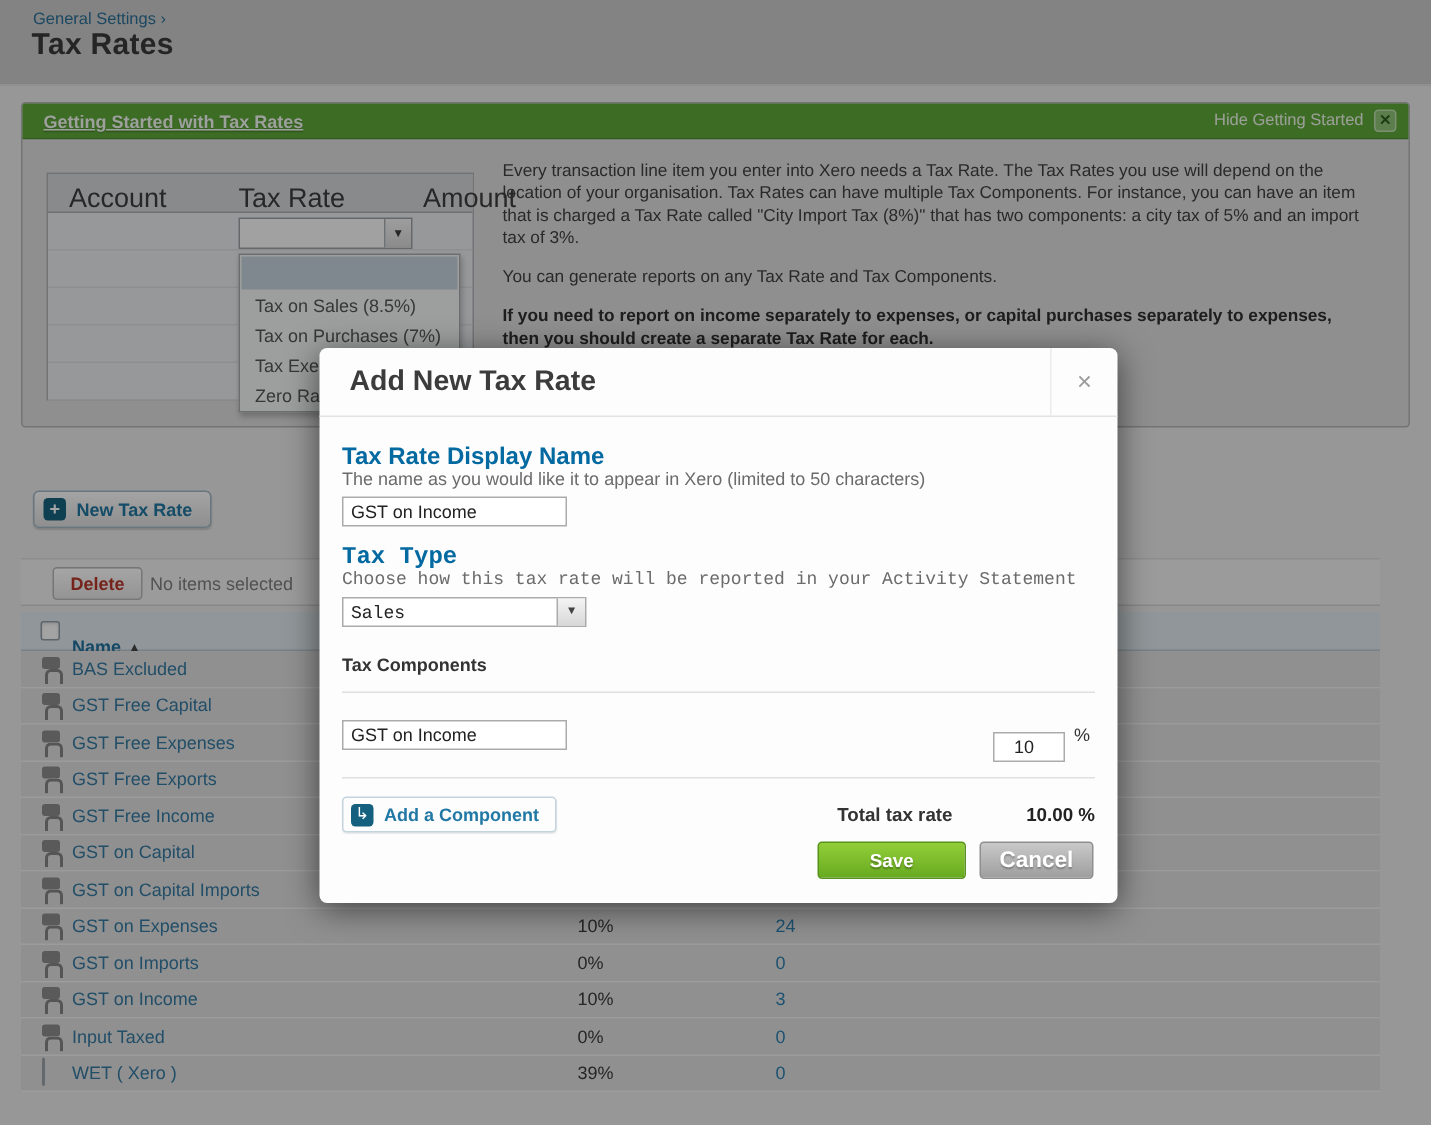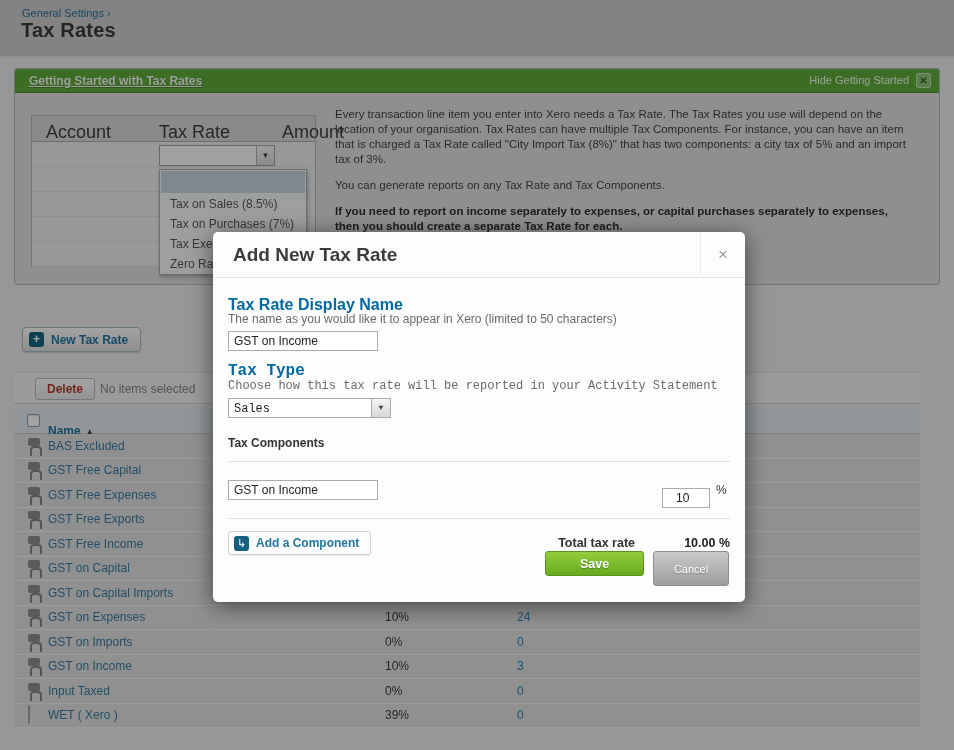--- a/index.html
+++ b/index.html
@@ -88,21 +88,21 @@
   .comp-rate { margin-left:auto; height:20px; width:48px; border:1px solid #ababab; font-family:"Liberation Sans",sans-serif; font-size:12px; padding:0 13px; color:#222; text-align:left;margin-top:16px; }
   .comp-unit { font-size:12px; color:#333; margin-left:6px; width:14px; }
   .addrow { display:flex; align-items:center; margin-top:12px; }
   .btn-addcomp { display:flex; align-items:center; gap:7px; height:24px; padding:0 11px 0 5px; background:#fdfdfd; border:1px solid #c3d4dd; border-radius:3px; box-shadow:0 1px 1px rgba(0,0,0,.08); cursor:pointer; }
   .addcomp-ico { width:15px; height:15px; background:#14607e; border-radius:3px; color:#fff; font-size:11px; line-height:15px; text-align:center; }
   .btn-addcomp .lbl { font-size:12px; font-weight:bold; color:#2178a5; }
   .total-label { margin-left:auto; font-size:12.5px; font-weight:bold; color:#333; }
   .total-value { width:95px; text-align:right; font-size:12.5px; font-weight:bold; color:#222; }
   .m-actions { position:absolute; right:16px; bottom:16px; display:flex; gap:9px; }
   .btn-save { width:99px; height:25px; background:linear-gradient(#93ce39,#67aa20); border:1px solid #58941c; border-radius:3px; color:#fff; font-size:12.5px; font-weight:bold; text-shadow:0 1px 1px rgba(0,0,0,.3); cursor:pointer; font-family:"Liberation Sans",sans-serif; }
-  .btn-cancel { width:76px; height:35px; background:linear-gradient(#c9c9c9,#9e9e9e); border:1px solid #8f8f8f; border-radius:3px; color:#fff; font-size:11px; font-weight:normal; text-shadow:0 1px 1px rgba(0,0,0,.25); cursor:pointer; font-family:"Liberation Sans",sans-serif; }
+  .btn-cancel { width:76px; height:25px; background:linear-gradient(#c9c9c9,#9e9e9e); border:1px solid #8f8f8f; border-radius:3px; color:#fff; font-size:15px; font-weight:bold; text-shadow:0 1px 1px rgba(0,0,0,.25); cursor:pointer; font-family:"Liberation Sans",sans-serif; }
 </style>
 </head>
 <body>
 
 <div class="stage">
 
   <div class="topband">
     <div class="crumb">General Settings ›</div>
     <div class="pagetitle">Tax Rates</div>
   </div>

